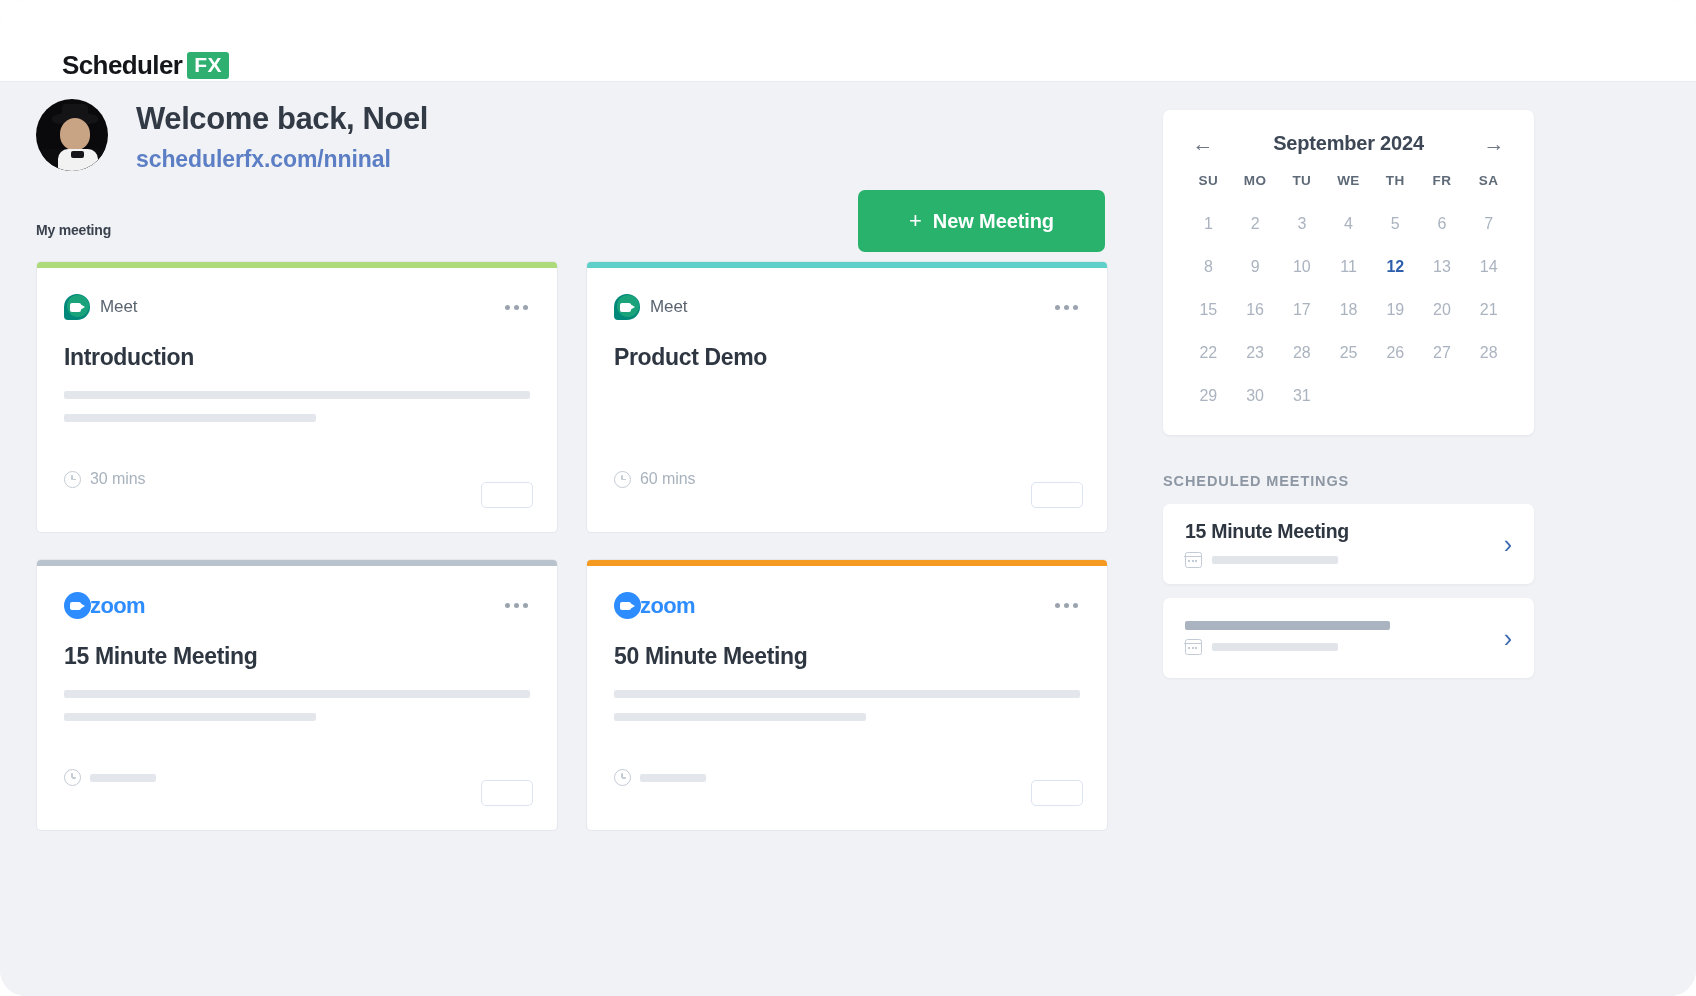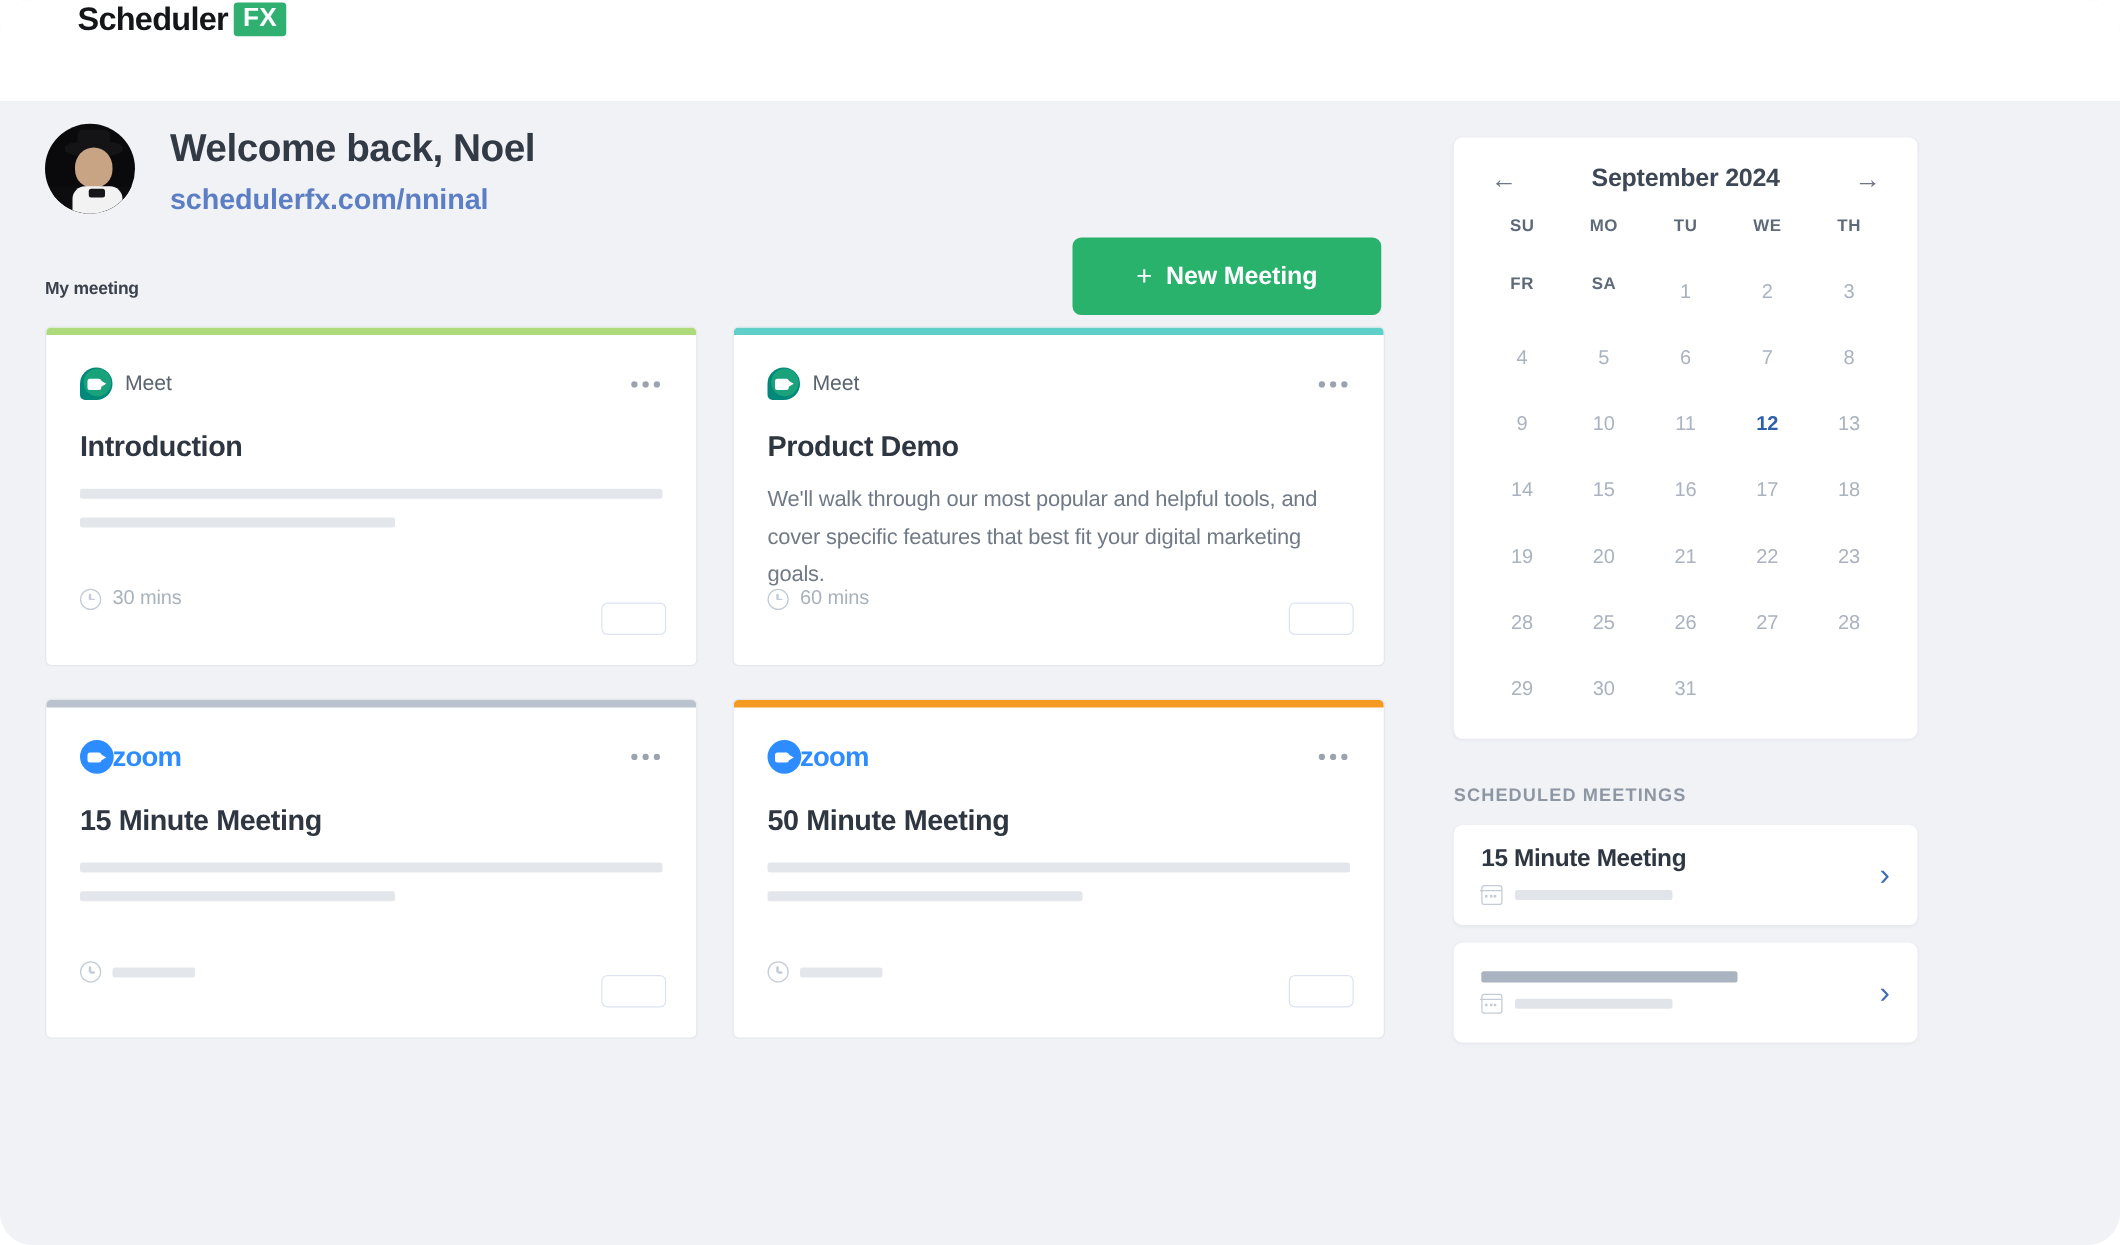--- a/index.html
+++ b/index.html
@@ -20,21 +20,21 @@
     border-radius: 26px;
     overflow: hidden;
     background: #f1f2f6;
   }
 
   
   .topbar {
     height: 82px;
     background: #ffffff;
     display: flex;
-    align-items: flex-start;
+    align-items: flex-end;
     padding-left: 62px;
     border-bottom: 1px solid #e9ebf0;
   }
   .logo {
     display: flex;
     align-items: center;
     font-size: 26px;
     font-weight: 700;
     letter-spacing: -0.6px;
     color: #14161a;
@@ -395,22 +395,22 @@
   .cal-arrow {
     font-size: 21px;
     color: #6e7885;
     cursor: pointer;
     line-height: 1;
     width: 24px;
     text-align: center;
   }
   .cal-grid {
     display: grid;
-    grid-template-columns: repeat(5, 1fr);
-    row-gap: 23px;
+    grid-template-columns: repeat(7, 1fr);
+    row-gap: 13px;
     text-align: center;
   }
   .cal-dow {
     font-size: 13.5px;
     font-weight: 700;
     color: #5f6a78;
     letter-spacing: 0.4px;
     padding-bottom: 8px;
   }
   .cal-day {
@@ -581,21 +581,20 @@
                   </span>
                   <span class="provider-name">Meet</span>
                 </div>
                 <div class="kebab">
                   <i></i>
                   <i></i>
                   <i></i>
                 </div>
               </div>
               <div class="card-title">Product Demo</div>
-              <div class="card-desc">We'll walk through our most popular and helpful tools, and cover specific features that best fit your digital marketing goals.</div>
               <div class="card-footer">
                 <span class="clock-icon"></span>
                 <span class="duration-text">60 mins</span>
               </div>
               <div class="ghost-btn"></div>
             </div>
           </div>
           <div class="meeting-card">
             <div class="card-stripe" style="background: rgb(185, 195, 205);"></div>
             <div class="card-inner">

